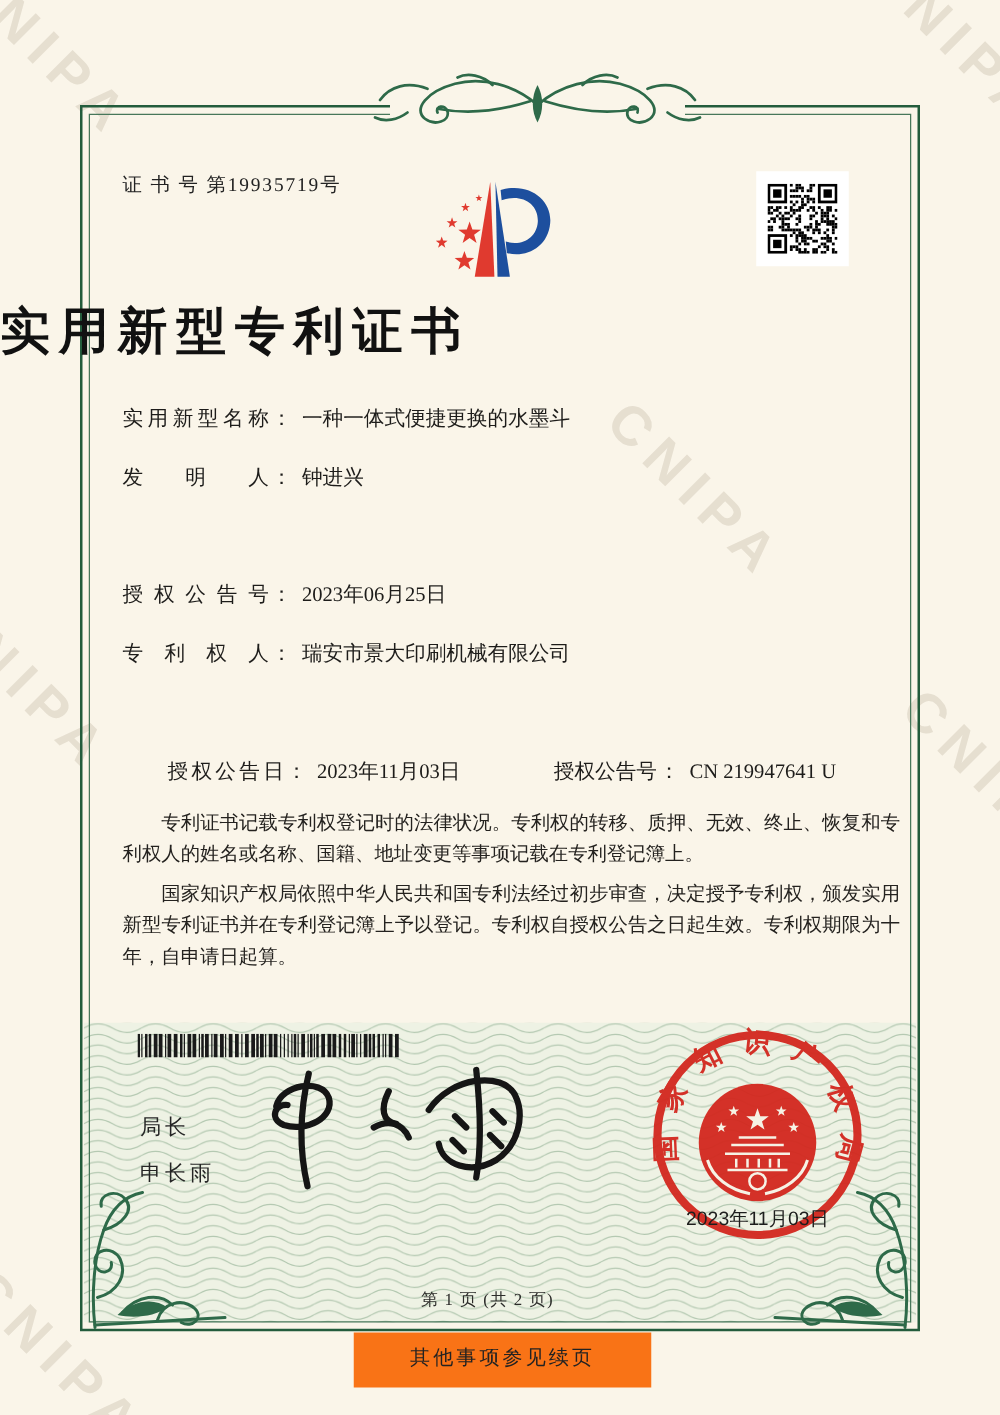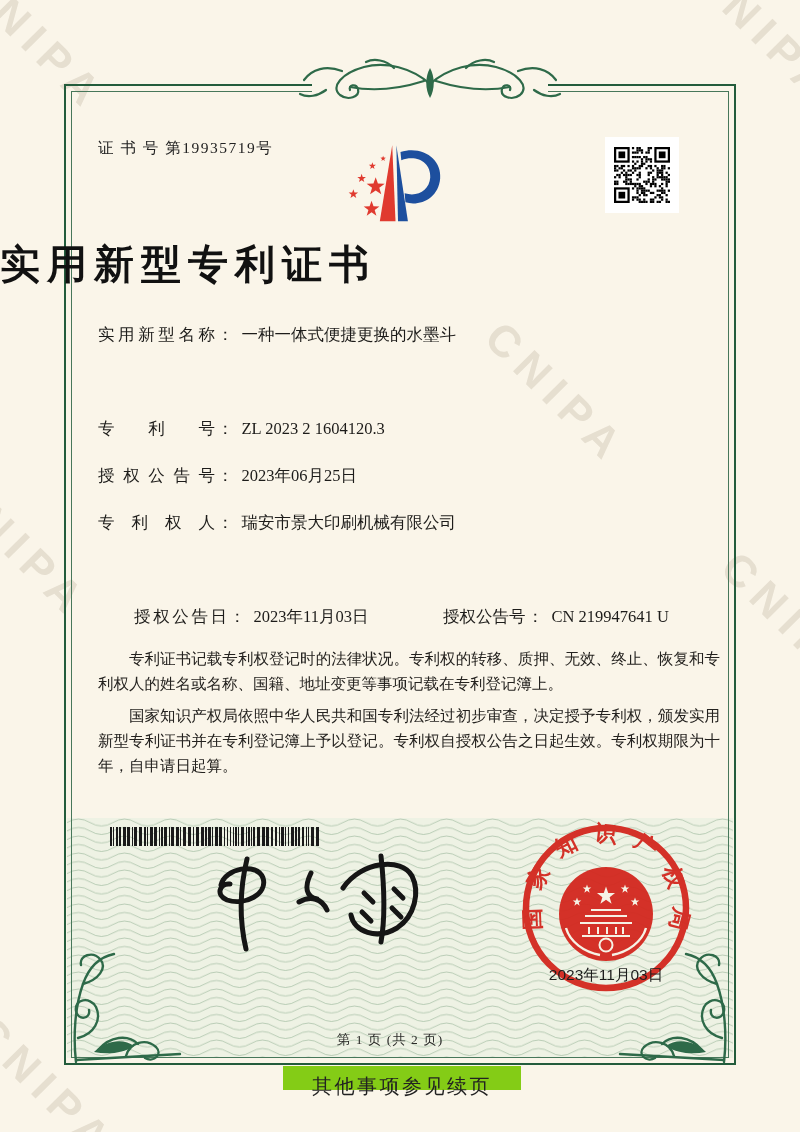--- a/index.html
+++ b/index.html
@@ -36,22 +36,22 @@
       text-align:justify;color:#24221f;}
   .paras p{margin:0 0 7px 0;text-indent:2em;}
   .barcode{position:absolute;left:110px;top:827px;}
   .director{position:absolute;left:112px;top:890px;font-family:"Liberation Sans","DejaVu Sans",sans-serif;
       font-size:17px;letter-spacing:3px;color:#242424;}
   .director div{margin-bottom:14px;}
   .signature{position:absolute;left:205px;top:843px;}
   .seal{position:absolute;left:514px;top:816px;width:184px;height:184px;opacity:0.94;}
   .footer-page{position:absolute;left:0;top:1031px;width:780px;text-align:center;font-size:13.5px;
       letter-spacing:1px;color:#2c2c2a;}
-  .cont-box{position:absolute;left:283px;top:1066px;width:238px;height:24px;background:#84cc16;
-      text-align:center;line-height:41px;font-size:20px;letter-spacing:2.5px;color:#222;}
+  .cont-box{position:absolute;left:283px;top:1066px;width:238px;height:44px;background:#f97316;
+      text-align:center;line-height:41px;font-size:16px;letter-spacing:2.5px;color:#222;}
 </style>
 </head>
 <body>
 
 <div class="page">
 
   <div class="wm" style="left:-95px;top:15px;">CNIPA</div>
   <div class="wm" style="left:635px;top:8px;">CNIPA</div>
   <div class="wm" style="left:426px;top:368px;">CNIPA</div>
   <div class="wm" style="left:-112px;top:522px;">CNIPA</div>
@@ -341,22 +341,22 @@
           <rect x="2.24" y="42.56" width="11.200000000000001" height="11.200000000000001" fill="#fff"></rect>
           <rect x="4.48" y="44.800000000000004" width="6.720000000000001" height="6.720000000000001" fill="#000"></rect>
         </svg>
     </div>
 
     <div class="title">实用新型专利证书</div>
 
     <div class="field" style="top:324px;">
       <span class="flabel">实用新型名称</span><span class="fcolon">：</span><span>一种一体式便捷更换的水墨斗</span>
     </div>
-    <div class="field" style="top:418px;">
-      <span class="flabel">专利号</span><span class="fcolon">：</span><span>ZL 2023 2 1604120.3</span>
+    <div class="field" style="top:371px;">
+      <span class="flabel">发明人</span><span class="fcolon">：</span><span>钟进兴</span>
     </div>
     <div class="field" style="top:465px;">
       <span class="flabel">授权公告号</span><span class="fcolon">：</span><span>2023年06月25日</span>
     </div>
     <div class="field" style="top:512px;">
       <span class="flabel">专利权人</span><span class="fcolon">：</span><span>瑞安市景大印刷机械有限公司</span>
     </div>
     <div class="field" style="top:606px;width:622px;">
       <span class="flabel w93">授权公告日</span><span class="fcolon">：</span><span>2023年11月03日</span>
       <span class="grant2">
@@ -423,20 +423,24 @@
         <rect x="181" y="0" width="3" height="19" fill="#1a1a1a"></rect>
         <rect x="185" y="0" width="2" height="19" fill="#1a1a1a"></rect>
         <rect x="188" y="0" width="2" height="19" fill="#1a1a1a"></rect>
         <rect x="192" y="0" width="2" height="19" fill="#1a1a1a"></rect>
         <rect x="196" y="0" width="1" height="19" fill="#1a1a1a"></rect>
         <rect x="198" y="0" width="1" height="19" fill="#1a1a1a"></rect>
         <rect x="201" y="0" width="3" height="19" fill="#1a1a1a"></rect>
         <rect x="206" y="0" width="3" height="19" fill="#1a1a1a"></rect>
       </svg>
 
+    <div class="director">
+      <div>局长</div>
+      <div>申长雨</div>
+    </div>
 
     <svg class="signature" width="235" height="125" viewBox="0 0 235 125">
       <g stroke="#151515" fill="none" stroke-width="5" stroke-linecap="round" stroke-linejoin="round">
         <path d="M42,16 C35,45 34,76 41,106"></path>
         <path d="M16,42 C20,25 52,19 58,35 C63,51 40,63 22,57 C10,52 15,40 25,41"></path>
         <path d="M106,30 C99,44 101,54 112,56"></path>
         <path d="M94,59 C106,52 117,56 122,67"></path>
         <path d="M138,45 C156,18 197,14 207,33 C215,49 210,73 192,85 C172,97 149,89 146,72"></path>
         <path d="M176,13 C179,41 181,71 176,99"></path>
         <path d="M159,50 l9,9"></path>

